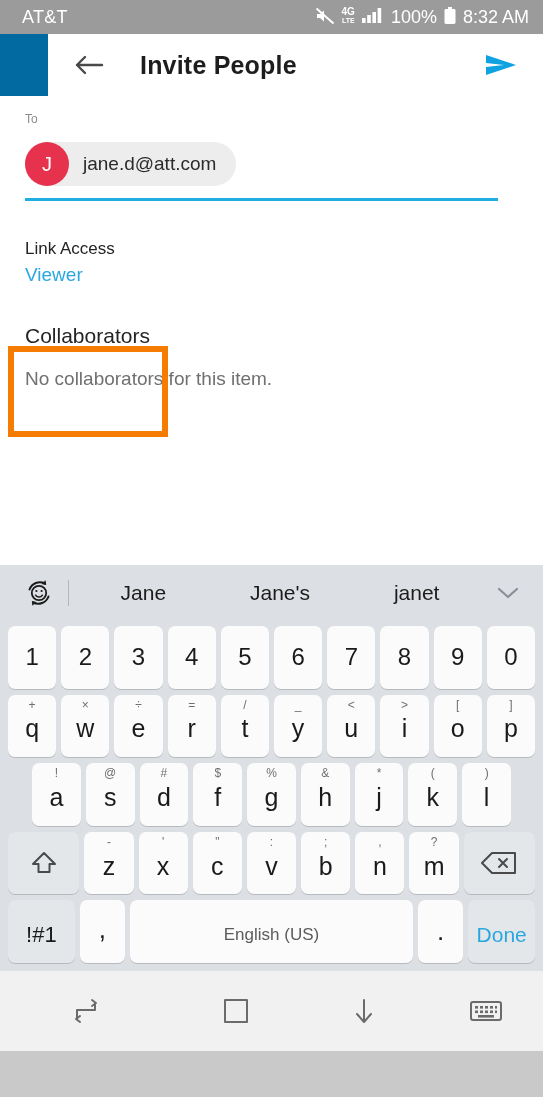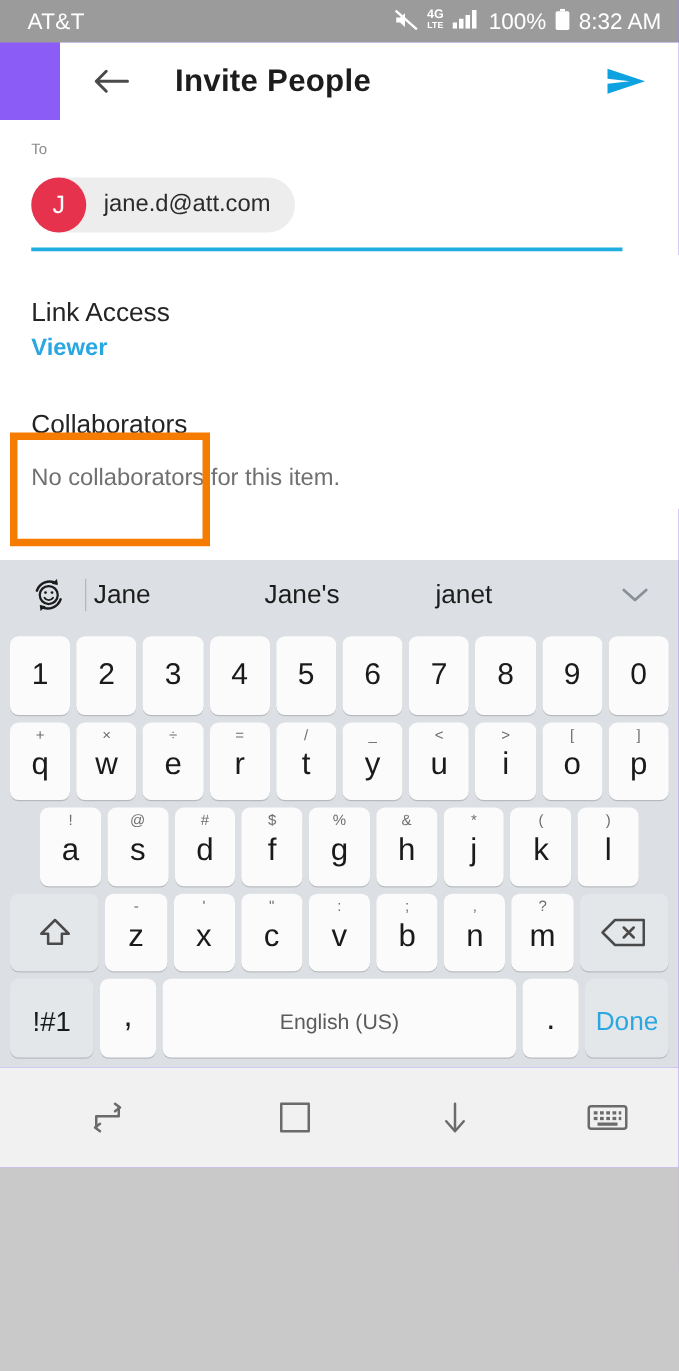--- a/index.html
+++ b/index.html
@@ -4,22 +4,22 @@
 <style>
   * { box-sizing: border-box; margin: 0; padding: 0; }
   html, body {
     width: 543px; height: 1097px;
     background: #c9c9c9;
     font-family: "Liberation Sans", sans-serif;
     overflow: hidden;
   }
   .phone {
     position: relative;
-    width: 543px; height: 934px;
-    background: #8b5cf6;
+    width: 543px; height: 1051px;
+    background: #0369a1;
     display: flex; flex-direction: column;
   }
 
   
   .status-bar {
     height: 34px; flex: 0 0 34px;
     background: #9b9b9b;
     display: flex; align-items: center;
     padding: 0 14px 0 22px;
     color: #ffffff;
@@ -69,22 +69,22 @@
     display: flex; align-items: center; justify-content: center;
     font-size: 20px;
   }
   .chip-text { font-size: 19px; color: #2b2b2b; margin-left: 14px; }
   .field-underline { margin-top: 12px; height: 3px; background: #1eaee0; width: 473px; }
 
   .link-access-block {
     margin-top: 34px; display: inline-block;
     padding: 4px 0 2px 0;
   }
-  .link-access-title { font-size: 21px; color: #242424; }
-  .link-access-value { font-size: 19px; color: #2aa7e0; margin-top: 5px; font-weight: bold; }
+  .link-access-title { font-size: 17px; color: #242424; }
+  .link-access-value { font-size: 19px; color: #2aa7e0; margin-top: 5px; }
 
   .highlight-box {
     position: absolute;
     left: 8px; top: 250px;
     width: 160px; height: 91px;
     border: 6px solid #f57c00;
     pointer-events: none;
   }
 
   .collab-title { font-size: 21px; color: #242424; margin-top: 36px; }
@@ -94,21 +94,21 @@
   .suggest-bar {
     flex: 0 0 56px; height: 56px;
     background: #dcdfe3;
     display: flex; align-items: center;
     padding: 0 12px 0 18px;
   }
   .emoji-key { width: 42px; display: flex; align-items: center; justify-content: center; cursor: pointer; }
   .sug-divider { width: 1px; height: 26px; background: #b4b8bd; margin: 0 6px 0 8px; }
   .sug-words { flex: 1 1 auto; display: flex; align-items: center; }
   .sug-word {
-    flex: 1 1 0; 
+    flex: 1 1 0; text-align: center;
     font-size: 21px; color: #1c1c1c; cursor: pointer;
   }
   .sug-expand { width: 46px; display: flex; align-items: center; justify-content: center; cursor: pointer; }
 
   
   .keyboard {
     flex: 0 0 350px; height: 350px;
     background: #dcdfe3;
     padding: 5px 4px 8px 4px;
     display: flex; flex-direction: column; gap: 6px;

